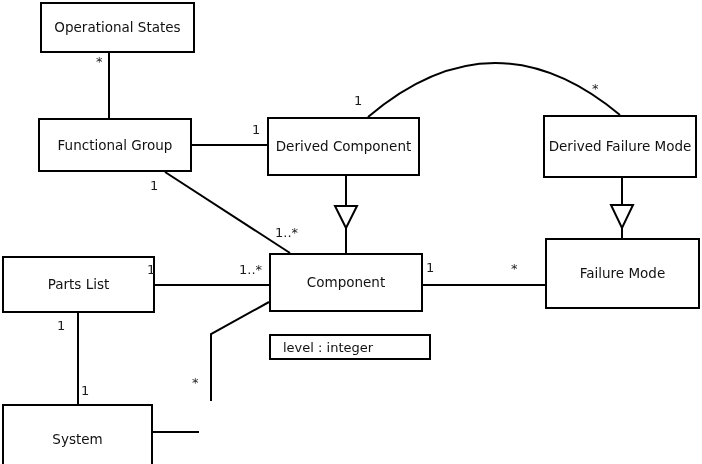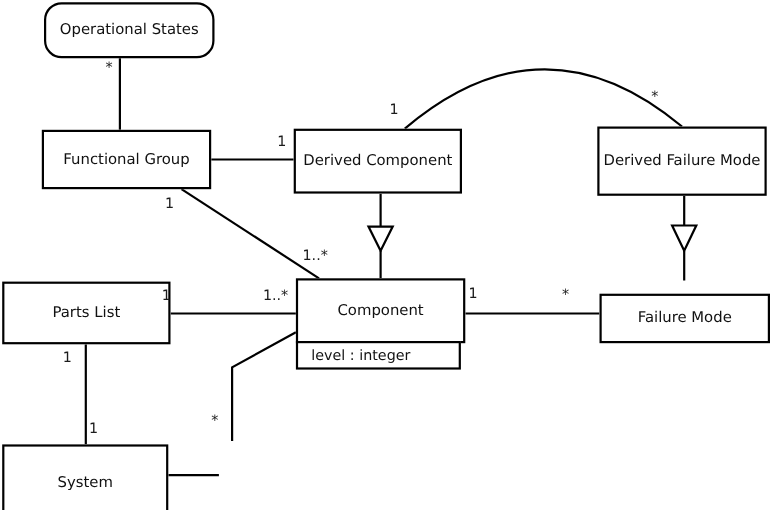--- a/index.html
+++ b/index.html
@@ -49,27 +49,27 @@
     white-space: nowrap;
   }
   .mult {
     position: absolute;
     font-size: 13px;
     line-height: 13px;
     white-space: nowrap;
     color: #1c1c1c;
   }
   
-  #box-operational-states { left: 40px;  top: 2px;   width: 155px; height: 51px; border-radius: 16px; }
+  #box-operational-states { left: 40px;  top: 2px;   width: 155px; height: 51px; }
   #box-functional-group   { left: 38px;  top: 118px; width: 154px; height: 54px; }
   #box-derived-component  { left: 267px; top: 117px; width: 153px; height: 59px; }
   #box-derived-failure-mode { left: 543px; top: 115px; width: 154px; height: 63px; justify-content: center; }
   #box-component          { left: 269px; top: 253px; width: 154px; height: 59px; }
-  #box-component-attrs    { left: 269px; top: 310px; width: 150px; height: 26px; }
-  #box-failure-mode       { left: 545px; top: 267px; width: 155px; height: 45px; }
+  #box-component-attrs    { left: 269px; top: 334px; width: 162px; height: 26px; }
+  #box-failure-mode       { left: 545px; top: 238px; width: 155px; height: 71px; }
   #box-parts-list         { left: 2px;   top: 256px; width: 153px; height: 57px; }
   #box-system             { left: 2px;   top: 404px; width: 151px; height: 70px; }
   #box-environment        { left: 199px; top: 401px; width: 152px; height: 57px; }
   
   #mult-os-fg        { left: 96px;  top: 55px;  }
   #mult-fg-dc        { left: 252px; top: 123px; }
   #mult-fg-comp-src  { left: 150px; top: 179px; }
   #mult-fg-comp-tgt  { left: 275px; top: 226px; }
   #mult-pl-comp-src  { left: 147px; top: 263px; }
   #mult-pl-comp-tgt  { left: 239px; top: 263px; }

